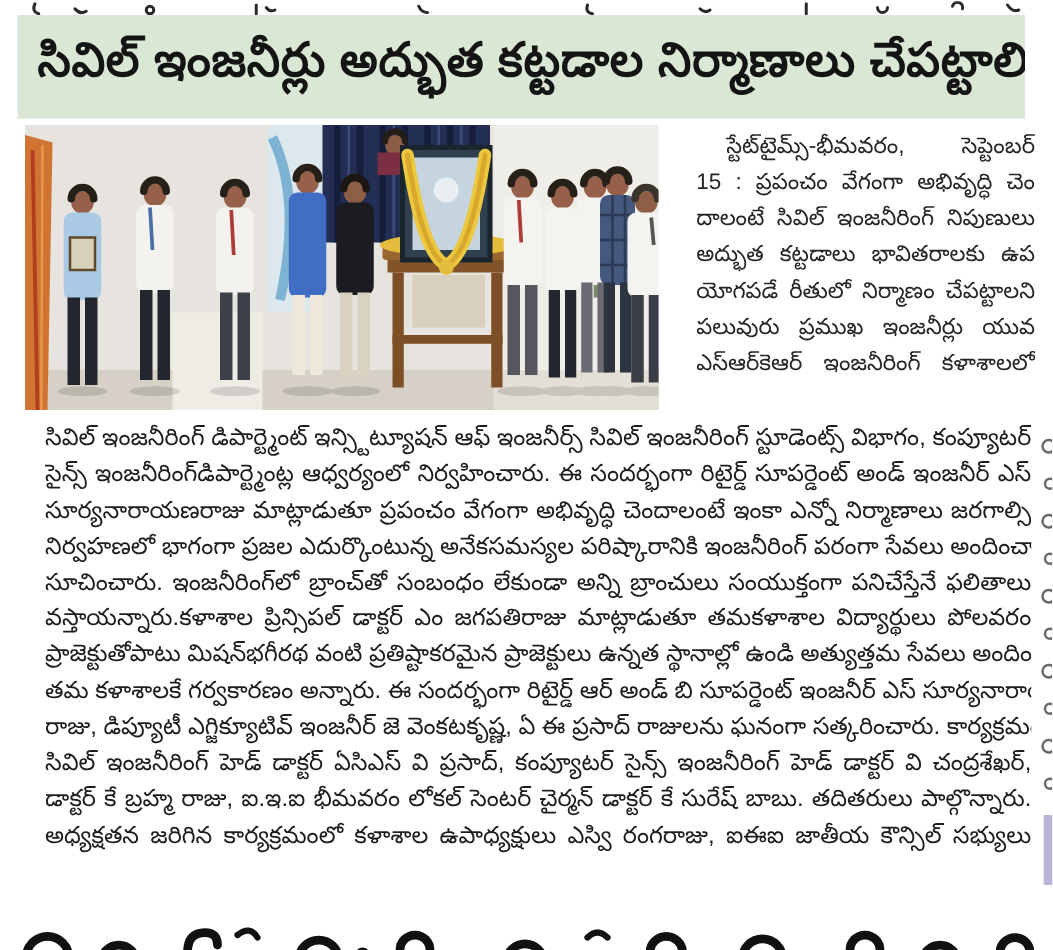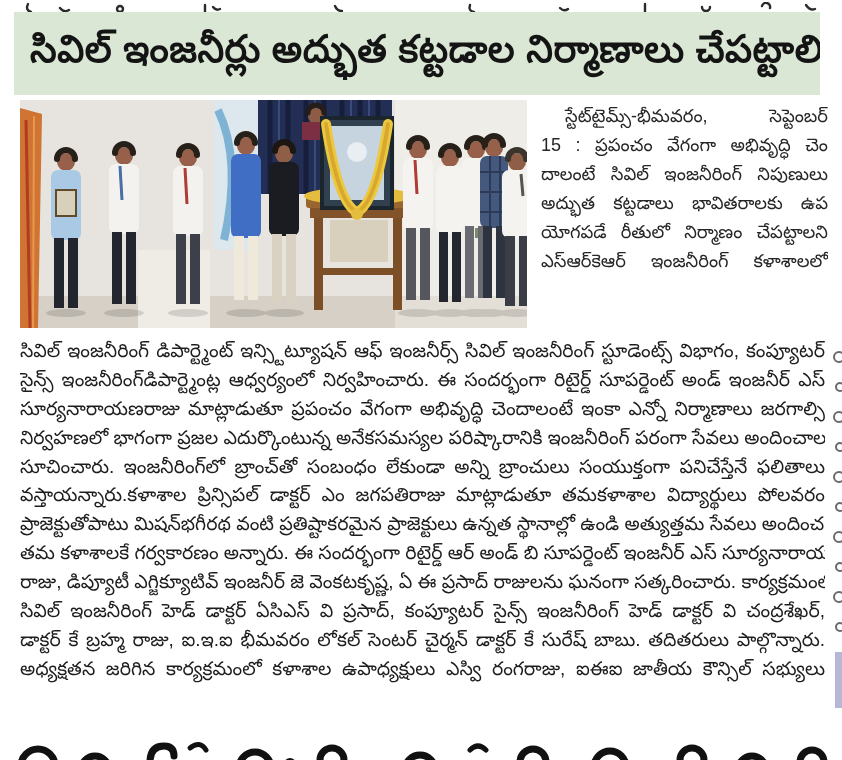--- a/index.html
+++ b/index.html
@@ -26,31 +26,31 @@
   }
   
   .photo-wrap{position:absolute;left:20px;top:100px;width:507px;height:228px;overflow:hidden;}
   
   .side-col{
     position:absolute;left:541px;top:102px;width:287px;height:236px;
     font-size:18px;line-height:29px;color:#262626;overflow:hidden;
   }
   .side-line{
     white-space:nowrap;overflow:hidden;height:29px;
-    text-align:justify;text-align-last:justify;
+    text-align:justify;text-align-last:justify;margin-left:16px;
   }
   .side-line.indent{text-indent:24px;}
   
   .body-text{
     position:absolute;left:20px;top:337px;width:805px;height:406px;
     font-size:19px;line-height:28.9px;color:#1d1d1d;overflow:hidden;
   }
   .body-line{
     white-space:nowrap;overflow:hidden;height:28.9px;
-    text-align:justify;text-align-last:justify;
+    text-align:justify;text-align-last:justify;margin-left:16px;
   }
   
   .bottom-fragments{position:absolute;left:0;bottom:0;width:842px;height:20px;overflow:hidden;}
   
   .edge-fragments{position:absolute;right:0;top:345px;width:12px;height:300px;overflow:hidden;}
   .edge-bar{position:absolute;right:0;top:652px;width:7px;height:56px;background:#b9b5d6;}
 </style>
 </head>
 <body>
 
@@ -256,20 +256,21 @@
       </g>
     </svg>
   </div>
 
   <div class="side-col">
     <div class="side-line indent">స్టేట్‌టైమ్స్-భీమవరం, సెప్టెంబర్</div>
     <div class="side-line">15 : ప్రపంచం వేగంగా అభివృద్ధి చెం</div>
     <div class="side-line">దాలంటే సివిల్ ఇంజనీరింగ్ నిపుణులు</div>
     <div class="side-line">అద్భుత కట్టడాలు భావితరాలకు ఉప</div>
     <div class="side-line">యోగపడే రీతులో నిర్మాణం చేపట్టాలని</div>
+    <div class="side-line">పలువురు ప్రముఖ ఇంజనీర్లు యువ</div>
     <div class="side-line">ఎస్ఆర్‌కెఆర్ ఇంజనీరింగ్ కళాశాలలో</div>
   </div>
 
   <div class="body-text">
     <div class="body-line">సివిల్ ఇంజనీరింగ్ డిపార్ట్మెంట్ ఇన్స్టిట్యూషన్ ఆఫ్ ఇంజనీర్స్ సివిల్ ఇంజనీరింగ్ స్టూడెంట్స్ విభాగం, కంప్యూటర్</div>
     <div class="body-line">సైన్స్ ఇంజనీరింగ్‌డిపార్ట్మెంట్ల ఆధ్వర్యంలో నిర్వహించారు. ఈ సందర్భంగా రిటైర్డ్ సూపర్డెంట్ అండ్ ఇంజనీర్ ఎస్</div>
     <div class="body-line">సూర్యనారాయణరాజు మాట్లాడుతూ ప్రపంచం వేగంగా అభివృద్ధి చెందాలంటే ఇంకా ఎన్నో నిర్మాణాలు జరగాల్సి</div>
     <div class="body-line">నిర్వహణలో భాగంగా ప్రజల ఎదుర్కొంటున్న అనేకసమస్యల పరిష్కారానికి ఇంజనీరింగ్ పరంగా సేవలు అందించాలని</div>
     <div class="body-line">సూచించారు. ఇంజనీరింగ్‌లో బ్రాంచ్‌తో సంబంధం లేకుండా అన్ని బ్రాంచులు సంయుక్తంగా పనిచేస్తేనే ఫలితాలు</div>
     <div class="body-line">వస్తాయన్నారు.కళాశాల ప్రిన్సిపల్ డాక్టర్ ఎం జగపతిరాజు మాట్లాడుతూ తమకళాశాల విద్యార్థులు పోలవరం</div>

